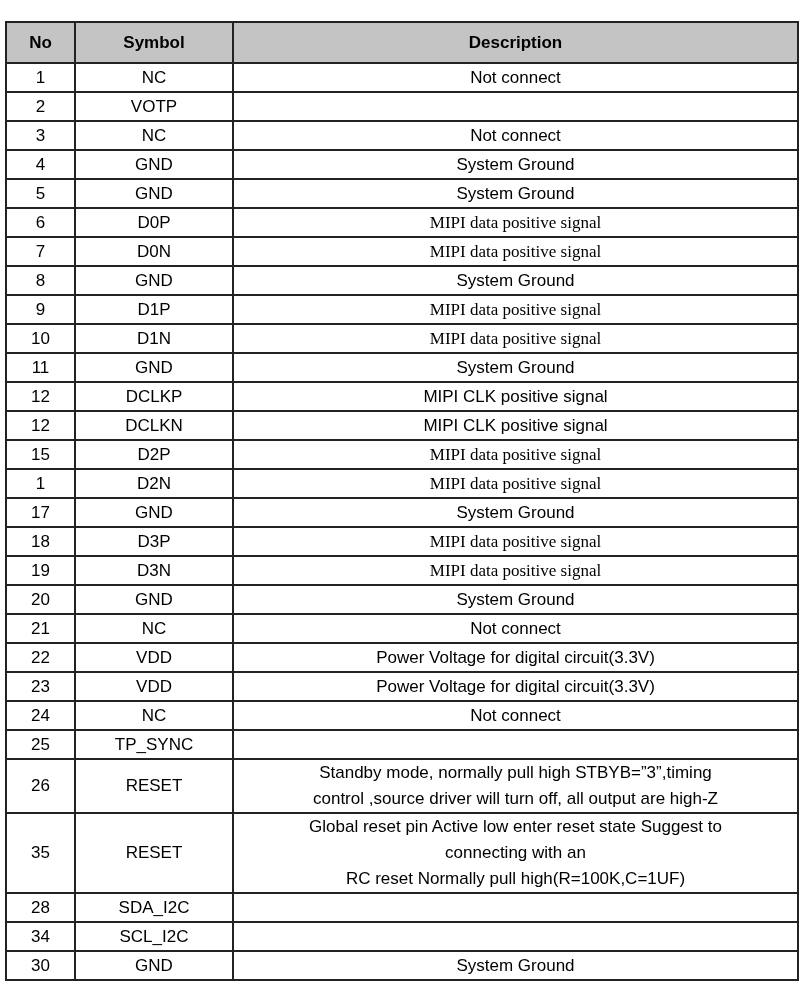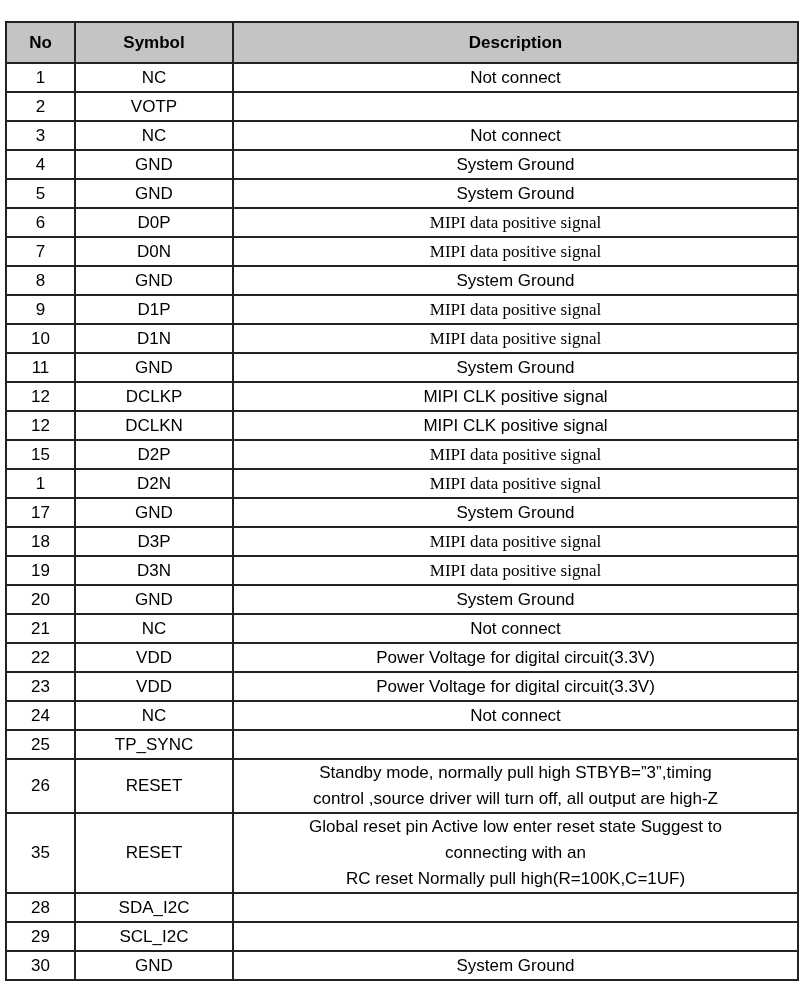--- a/index.html
+++ b/index.html
@@ -208,21 +208,21 @@
           <td class="col-desc">Global reset pin Active low enter reset state Suggest to
 connecting with an
 RC reset Normally pull high(R=100K,C=1UF)</td>
         </tr>
         <tr>
           <td class="col-no">28</td>
           <td class="col-symbol">SDA_I2C</td>
           <td class="col-desc"></td>
         </tr>
         <tr>
-          <td class="col-no">29</td>
+          <td class="col-no">34</td>
           <td class="col-symbol">SCL_I2C</td>
           <td class="col-desc"></td>
         </tr>
         <tr>
           <td class="col-no">30</td>
           <td class="col-symbol">GND</td>
           <td class="col-desc">System Ground</td>
         </tr>
       </tbody>
   </table>

